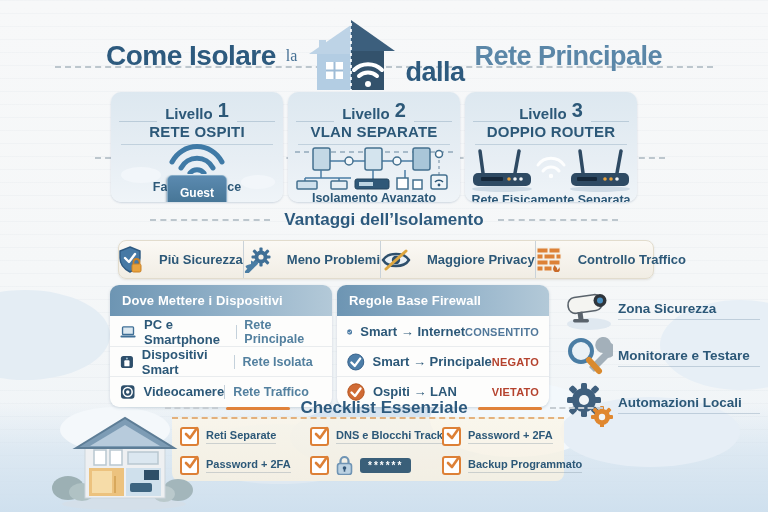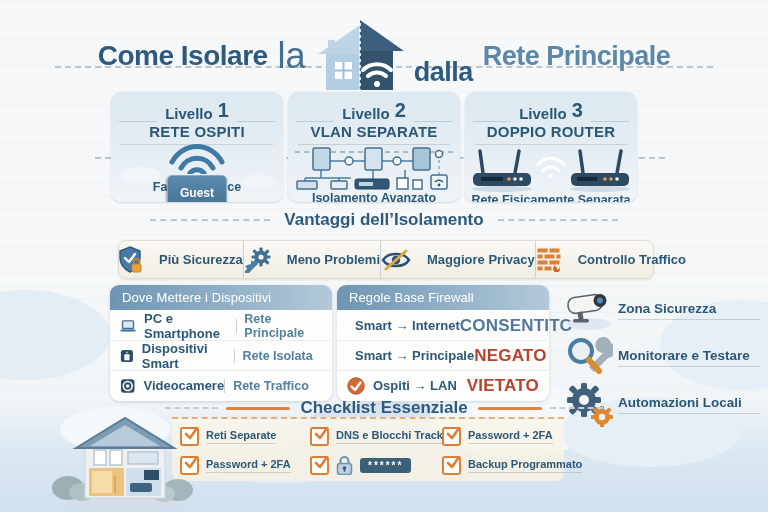--- a/index.html
+++ b/index.html
@@ -8,21 +8,21 @@
     font-family:"Liberation Sans",sans-serif;
     background:
       repeating-linear-gradient(to bottom, rgba(190,200,210,0.10) 0 1px, transparent 1px 13px),
       linear-gradient(180deg,#f7f8f9 0%,#f5f7f8 55%,#eef3f7 100%);
   }
   .dashline{position:absolute;border-top:2px dashed #bcc6cd;height:0;z-index:0;}
 
   
   .header{position:absolute;top:16px;left:0;right:0;height:80px;display:flex;align-items:center;justify-content:center;gap:10px;z-index:2;}
   .t1{font-size:28px;font-weight:700;color:#2d5a7e;letter-spacing:-0.5px;}
-  .t2{font-size:36px;font-weight:400;color:#446f93;}
+  .t2{font-size:16px;font-weight:400;color:#446f93;font-family:Liberation Serif, serif;}
   .t3{font-size:27px;font-weight:700;color:#2d5a7e;letter-spacing:-0.5px;margin-top:32px;}
   .t4{font-size:27px;font-weight:700;color:#5b87a8;letter-spacing:-0.5px;}
   .house-icon{width:88px;height:76px;flex:0 0 auto;position:relative;z-index:3;}
 
   
   .levels{position:absolute;top:92px;left:111px;display:flex;gap:5px;z-index:2;}
   .level-card{
     width:172px;height:110px;border-radius:10px;position:relative;overflow:hidden;
     background:linear-gradient(180deg,#dde8f0 0%,#e7eef4 60%,#eff4f8 100%);
     box-shadow:0 1px 2px rgba(90,120,150,0.25);
@@ -55,32 +55,32 @@
     border:1px solid #e2dccd;border-radius:8px;display:flex;align-items:center;
     box-shadow:0 1px 2px rgba(120,110,80,.15);
   }
   .benefit{flex:1;display:flex;align-items:center;justify-content:center;gap:16px;height:100%;}
   .benefit+.benefit{border-left:1px solid #c9d2d9;}
   .benefit-label{font-size:13px;font-weight:700;color:#2c5878;white-space:nowrap;}
 
   
   .box{position:absolute;z-index:2;border-radius:9px;box-shadow:0 1px 3px rgba(80,110,140,.25);background:#fdfdfc;}
   .box-header{
-    height:25px;border-radius:9px 9px 0 0;display:flex;align-items:center;padding-left:12px;
+    height:31px;border-radius:9px 9px 0 0;display:flex;align-items:center;padding-left:12px;
     background:linear-gradient(90deg,#6d95b3 0%,#93b2c9 55%,#b3c9d8 100%);
-    color:#fff;font-size:13px;font-weight:400;letter-spacing:0.1px;
+    color:#fff;font-size:13px;font-weight:700;letter-spacing:0.1px;
   }
   .box-body{padding:1px 0;}
   .box-row{display:flex;align-items:center;height:29px;padding:0 10px;}
   .box-row+.box-row{border-top:1px solid rgba(60,90,120,0.10);}
   .dev-label{font-size:13px;font-weight:700;color:#2c5878;margin-left:8px;}
   .dev-div{width:1px;height:14px;background:#c4d1db;margin:0 8px 0 auto;}
   .dev-value{font-size:12.5px;font-weight:700;color:#53809f;width:92px;}
   .fw-rule{font-size:13px;font-weight:700;color:#2c5878;margin-left:8px;white-space:nowrap;}
-  .fw-status{font-size:17px;font-weight:700;margin-left:auto;letter-spacing:0.2px;}
+  .fw-status{font-size:11px;font-weight:700;margin-left:auto;letter-spacing:0.2px;}
   .fw-status.ok{color:#51789a;}
   .fw-status.deny{color:#b5432e;}
 
   
   .side{position:absolute;top:288px;left:560px;width:200px;z-index:2;}
   .side-item{display:flex;align-items:center;height:44px;margin-bottom:3px;}
   .side-icon{width:58px;display:flex;justify-content:center;flex:0 0 auto;}
   .side-label{font-size:13.5px;font-weight:700;color:#2c5878;border-bottom:1px solid rgba(100,130,155,0.30);padding-bottom:3px;flex:1;white-space:nowrap;}
 
   

